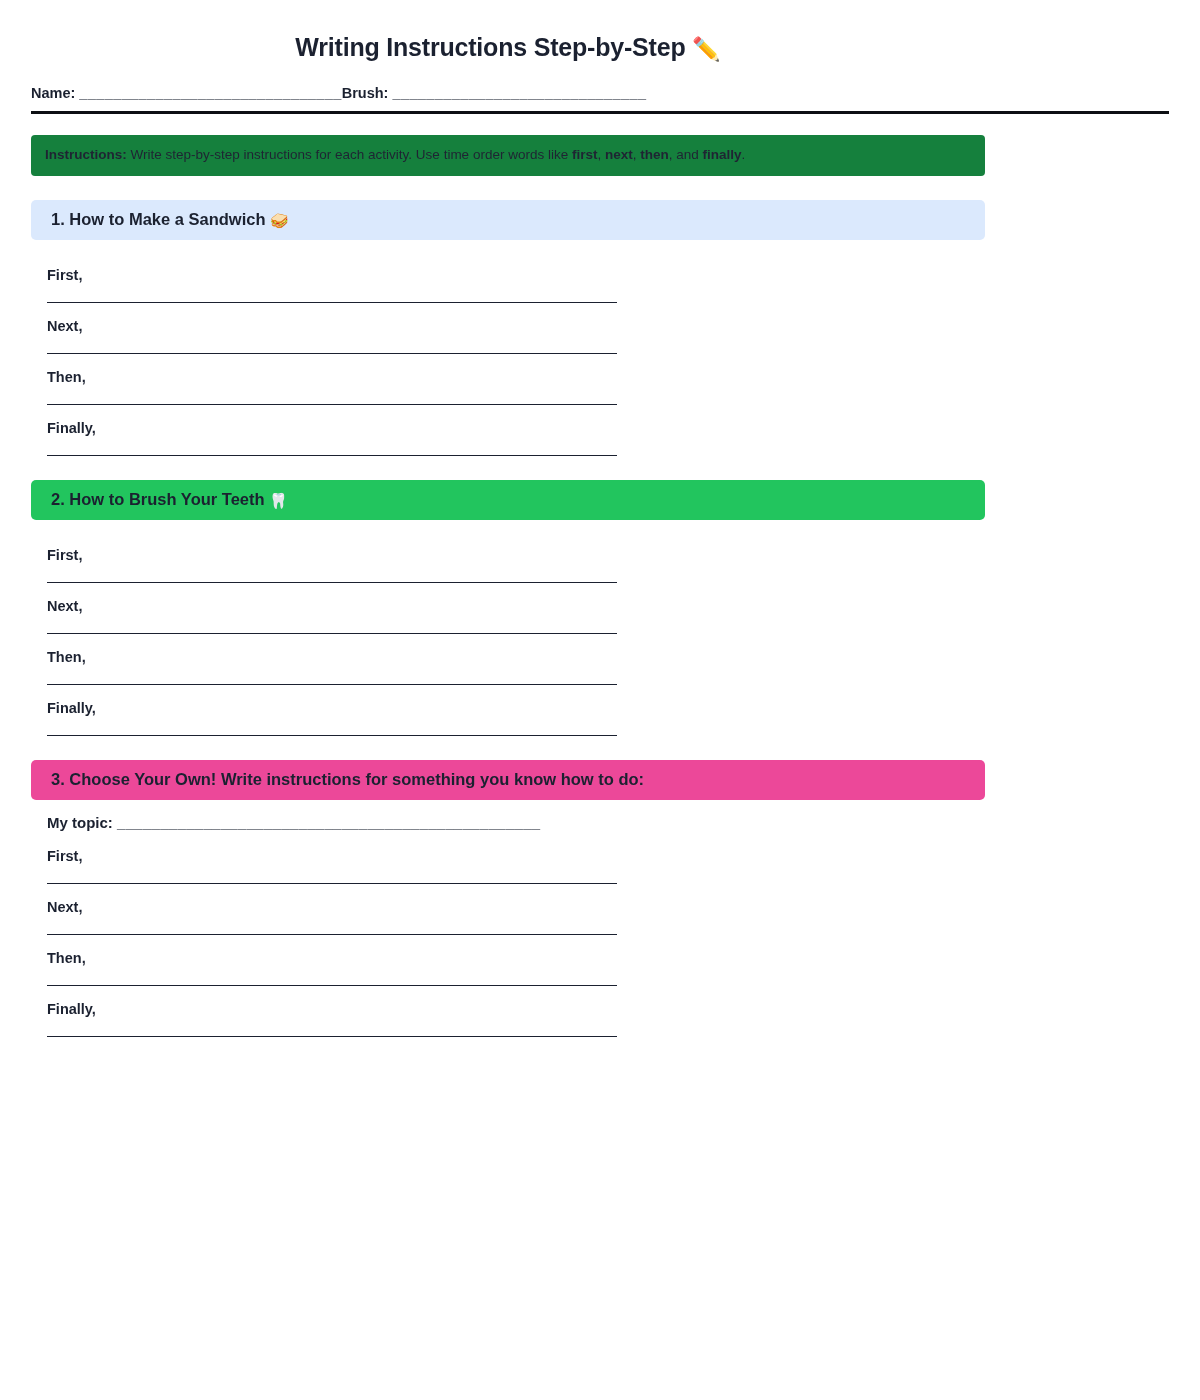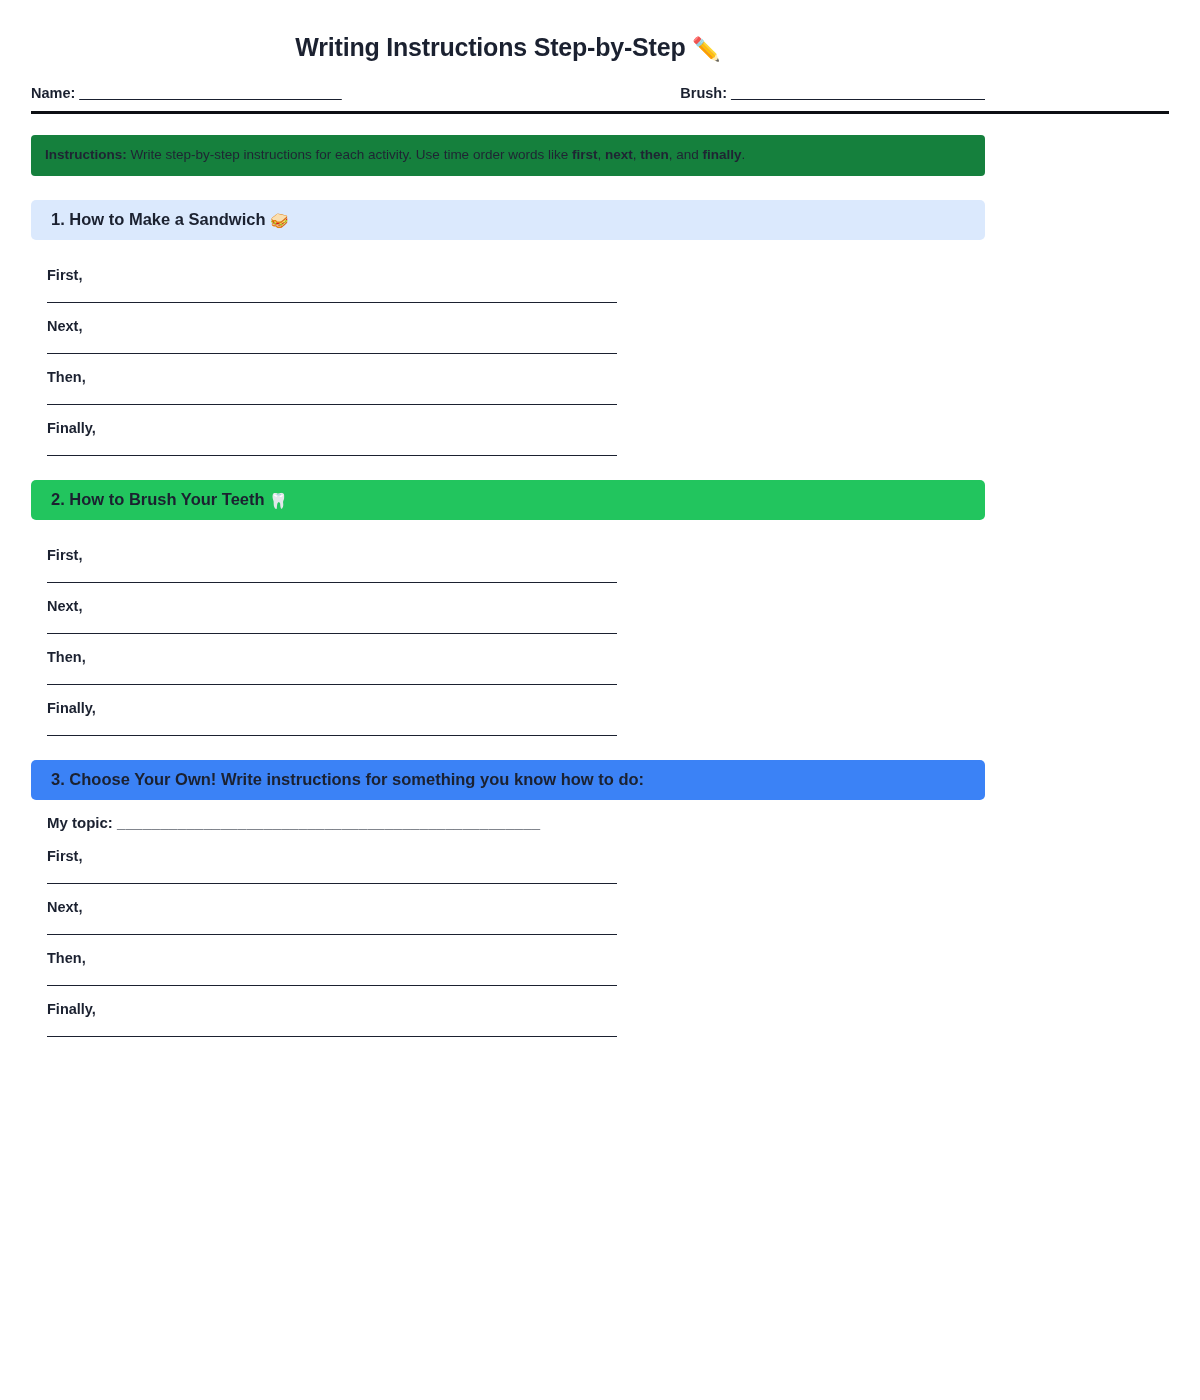--- a/index.html
+++ b/index.html
@@ -33,37 +33,35 @@
     line-height: 1.15;
   }
   .title .emoji {
     font-size: 23px;
     vertical-align: -1px;
   }
 
   
   .namedate {
     display: flex;
-    justify-content: space-between;
     align-items: flex-end;
     margin-top: 23px;
     font-size: 14.5px;
     font-weight: bold;
     color: #1b2130;
   }
   .namedate .field {
     display: flex;
     align-items: baseline;
     white-space: nowrap;
   }
   .namedate .field .blank {
     letter-spacing: 0.4px;
     font-weight: bold;
     margin-left: 4px;
-    text-decoration: underline;
   }
   .rule-thick {
     border: none;
     border-top: 3px solid #0d0f14;
     margin: 10px 0 0 0;
     width: 1138px;
   }
 
   
   .instructions {
@@ -86,21 +84,21 @@
     font-weight: bold;
     color: #1b2130;
     line-height: 1.15;
   }
   .section-header .emoji {
     font-size: 15px;
     vertical-align: -1px;
   }
   .sec-blue   { background: #dbe9fd; }
   .sec-green  { background: #22c55e; }
-  .sec-yellow { background: #3b82f6; }
+  .sec-yellow { background: #ec4899; }
 
   
   .steps { padding-left: 16px; padding-top: 12px; }
   .step { margin-bottom: 0; }
   .step-label {
     font-size: 14.5px;
     font-weight: bold;
     color: #1b2130;
     padding-top: 16px;
     padding-bottom: 18px;

